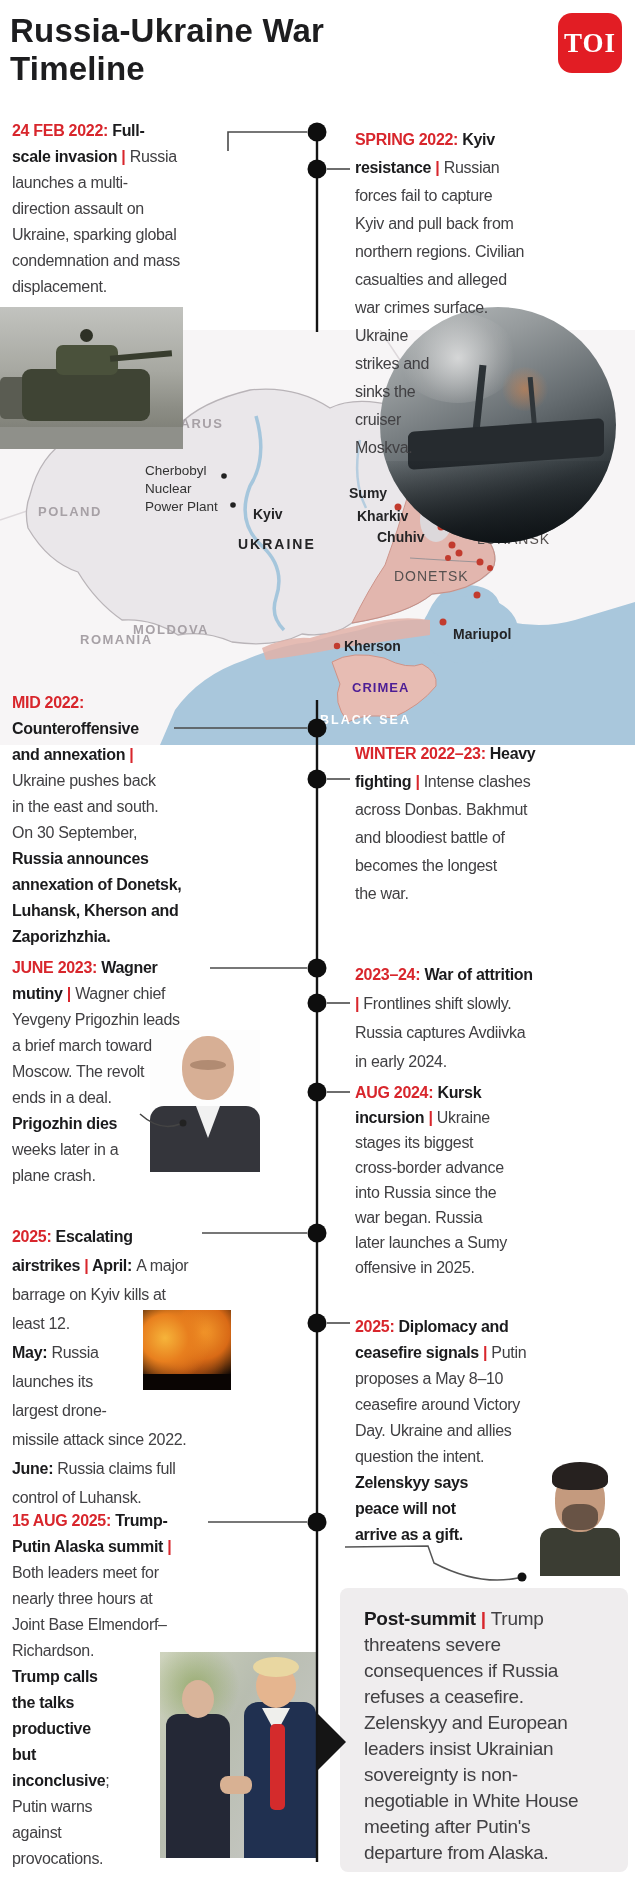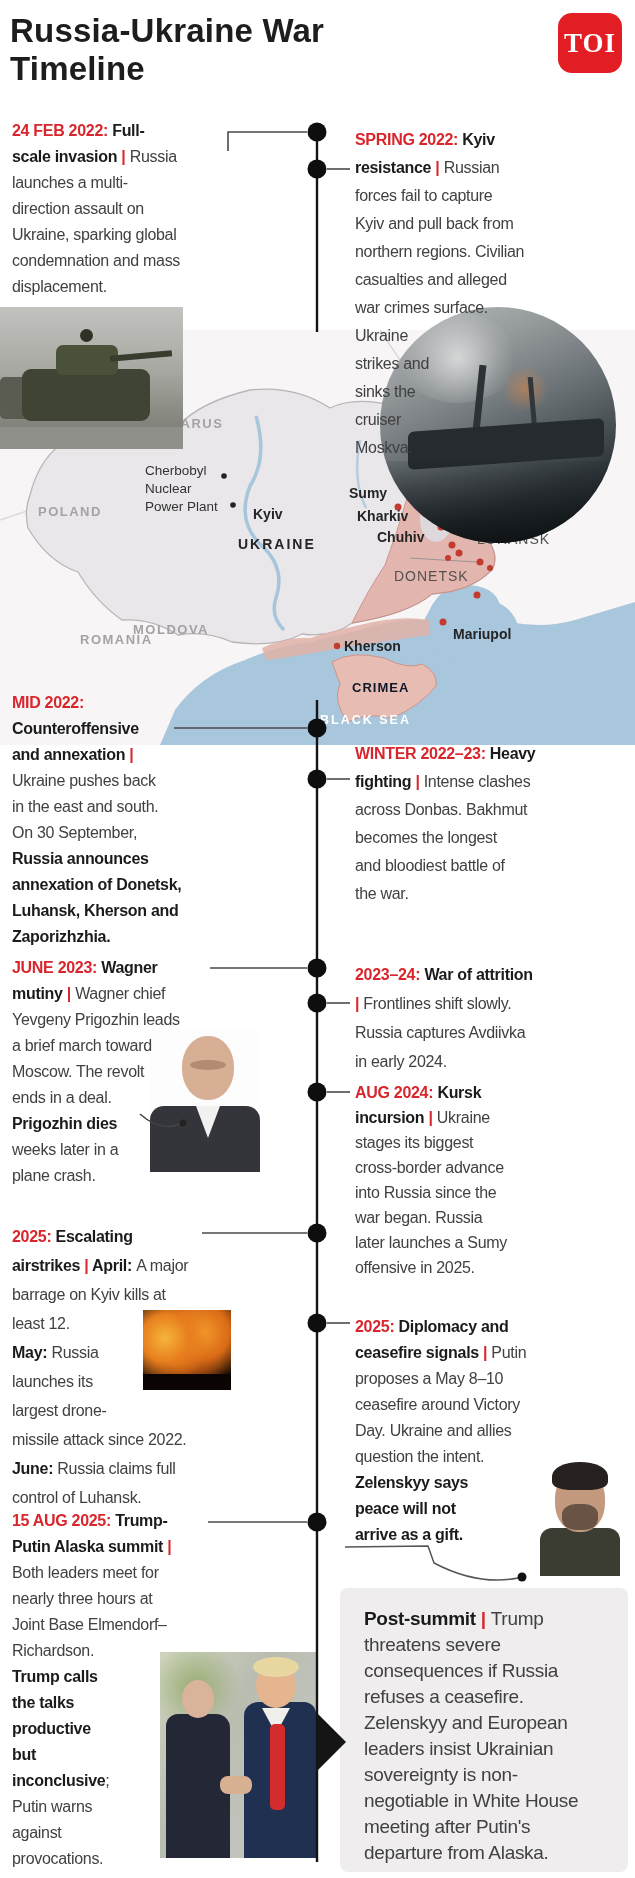--- a/index.html
+++ b/index.html
@@ -47,21 +47,21 @@
   .ml-sumy{left:349px;top:155px;}
   .ml-kharkiv{left:357px;top:178px;}
   .ml-chuhiv{left:377px;top:199px;}
   .ml-luhansk{left:477px;top:201px;}
   .ml-ukraine{left:238px;top:206px;font-weight:800;color:#242426;font-size:14px;letter-spacing:2px;}
   .ml-donetsk{left:394px;top:238px;}
   .ml-moldova{left:133px;top:292px;text-align:right;}
   .ml-romania{left:80px;top:302px;}
   .ml-kherson{left:344px;top:308px;}
   .ml-mariupol{left:453px;top:296px;}
-  .ml-crimea{left:352px;top:350px;color:#0f172a;font-weight:700;letter-spacing:1px;text-align:right;}
+  .ml-crimea{left:352px;top:350px;color:#4c1d95;font-weight:700;letter-spacing:1px;text-align:right;}
   .ml-blacksea{left:320px;top:383px;color:#ffffff;font-weight:800;letter-spacing:2px;font-size:12.5px;}
   
   .photo{position:absolute;overflow:hidden;z-index:2;}
   #tank-photo{left:0;top:307px;width:183px;height:142px;
     background:linear-gradient(180deg,#c2c3bf 0%,#a7a8a1 45%,#8d8e86 70%,#75766d 100%);}
   #tank-photo .hull{position:absolute;left:22px;top:62px;width:128px;height:52px;background:#3f4434;border-radius:9px;}
   #tank-photo .turret{position:absolute;left:56px;top:38px;width:62px;height:30px;background:#4a513b;border-radius:7px;}
   #tank-photo .gun{position:absolute;left:110px;top:46px;width:62px;height:6px;background:#383d2e;transform:rotate(-5deg);}
   #tank-photo .soldier{position:absolute;left:80px;top:22px;width:13px;height:13px;background:#2e3126;border-radius:50%;}
   #tank-photo .vehicle2{position:absolute;left:0px;top:70px;width:34px;height:42px;background:#5a5c52;border-radius:5px;}
@@ -305,22 +305,22 @@
       <div class="tl-line"><span class="seg-n">On 30 September,</span></div>
       <div class="tl-line"><span class="seg-b">Russia announces</span></div>
       <div class="tl-line"><span class="seg-b">annexation of Donetsk,</span></div>
       <div class="tl-line"><span class="seg-b">Luhansk, Kherson and</span></div>
       <div class="tl-line"><span class="seg-b">Zaporizhzhia.</span></div>
     </div>
   <div id="e4" class="entry">
       <div class="tl-line"><span class="seg-d">WINTER 2022–23: </span><span class="seg-b">Heavy</span></div>
       <div class="tl-line"><span class="seg-b">fighting </span><span class="seg-p">| </span><span class="seg-n">Intense clashes</span></div>
       <div class="tl-line"><span class="seg-n">across Donbas. Bakhmut</span></div>
+      <div class="tl-line"><span class="seg-n">and bloodiest battle of</span></div>
       <div class="tl-line"><span class="seg-n">becomes the longest</span></div>
-      <div class="tl-line"><span class="seg-n">and bloodiest battle of</span></div>
       <div class="tl-line"><span class="seg-n">the war.</span></div>
     </div>
   <div id="e5" class="entry">
       <div class="tl-line"><span class="seg-d">JUNE 2023: </span><span class="seg-b">Wagner</span></div>
       <div class="tl-line"><span class="seg-b">mutiny </span><span class="seg-p">| </span><span class="seg-n">Wagner chief</span></div>
       <div class="tl-line"><span class="seg-n">Yevgeny Prigozhin leads</span></div>
       <div class="tl-line"><span class="seg-n">a brief march toward</span></div>
       <div class="tl-line"><span class="seg-n">Moscow. The revolt</span></div>
       <div class="tl-line"><span class="seg-n">ends in a deal.</span></div>
       <div class="tl-line"><span class="seg-b">Prigozhin dies</span></div>

